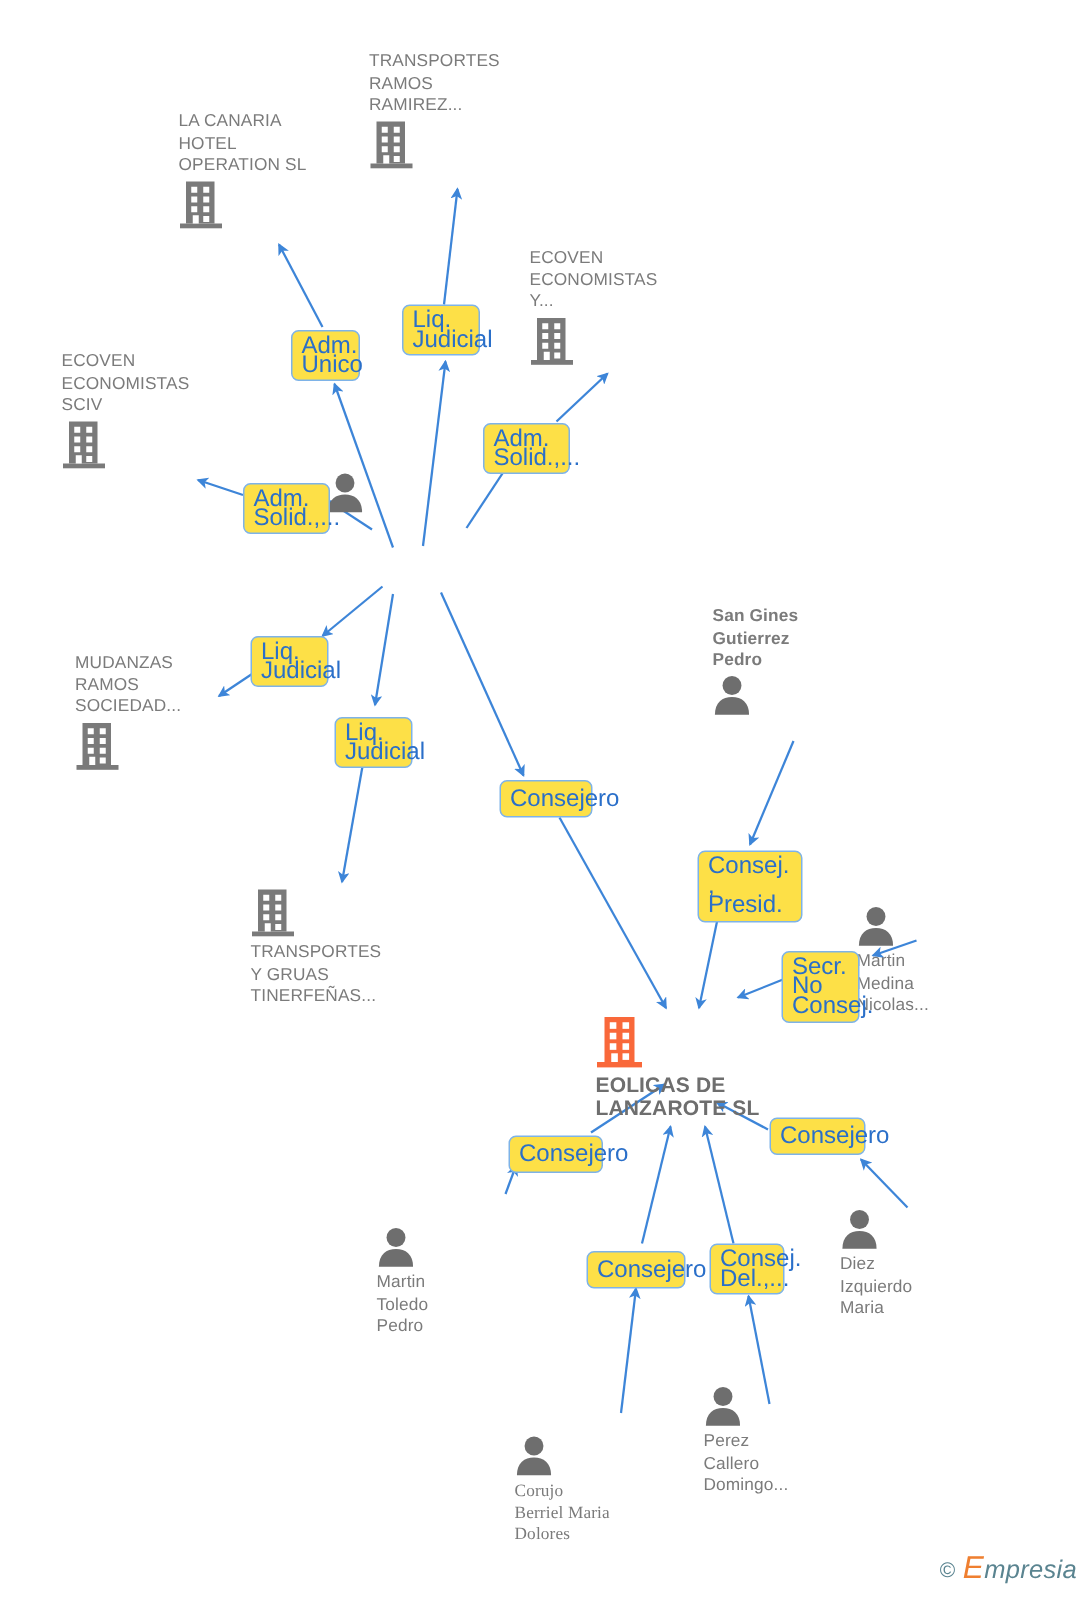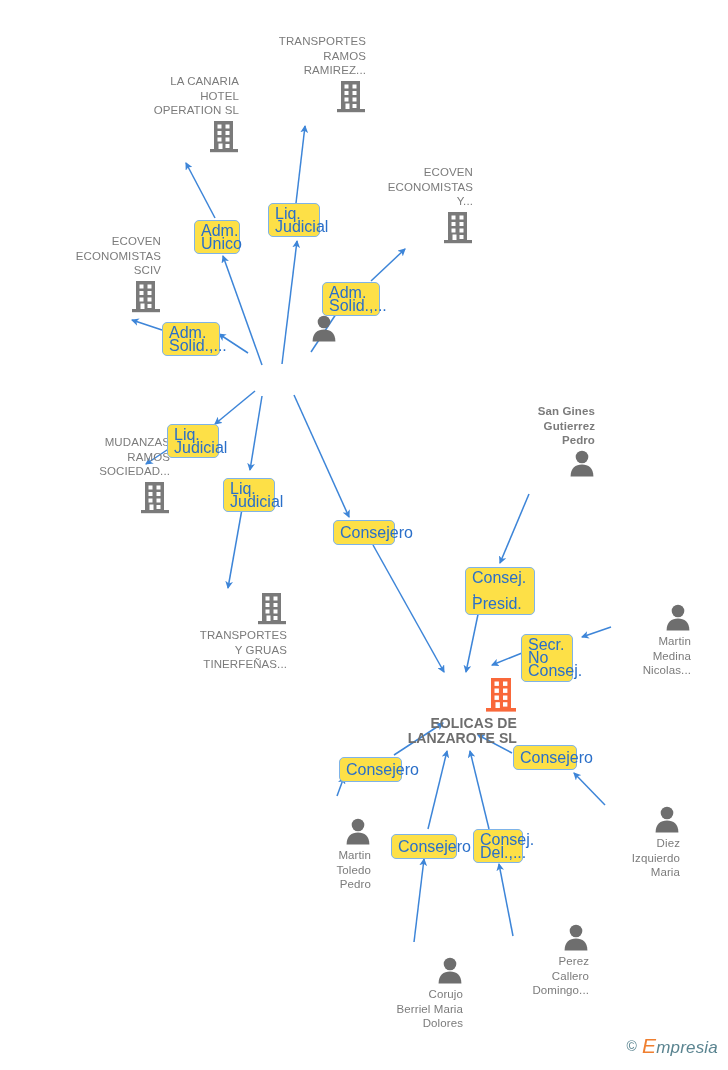--- a/index.html
+++ b/index.html
@@ -25,21 +25,21 @@
     width: 728px;
     height: 1070px;
     pointer-events: none;
   }
 
   
   .node {
     position: absolute;
     width: 120px;
     margin-left: -60px;
-    text-align: right;
+    text-align: left;
     color: #7b7b7b;
     font-size: 11.5px;
     line-height: 14.6px;
     letter-spacing: .1px;
   }
   .node .ico {
     display: block;
     margin: 0 auto;
     line-height: 0;
   }
@@ -318,21 +318,21 @@
       <svg width="26" height="27" viewBox="0 0 26 27" xmlns="http://www.w3.org/2000/svg">
         <circle cx="13" cy="7" r="6.3" fill="#6e6e6e"></circle>
         <path d="M 1.6 26.5 C 1.6 18.2 6.6 14.6 13 14.6 C 19.4 14.6 24.4 18.2 24.4 26.5 Z" fill="#6e6e6e"></path>
       </svg>
     </span>
     <span class="nlabel">Diez
 Izquierdo
 Maria</span>
   </div>
 
-  <div class="node label-below" style="left:403px; top:957px;">
+  <div class="node label-below" style="left:403px; top:957px;font-family:Liberation Serif, serif;">
     <span class="ico">
       <svg width="26" height="27" viewBox="0 0 26 27" xmlns="http://www.w3.org/2000/svg">
         <circle cx="13" cy="7" r="6.3" fill="#6e6e6e"></circle>
         <path d="M 1.6 26.5 C 1.6 18.2 6.6 14.6 13 14.6 C 19.4 14.6 24.4 18.2 24.4 26.5 Z" fill="#6e6e6e"></path>
       </svg>
     </span>
     <span class="nlabel">Corujo
 Berriel Maria
 Dolores</span>
   </div>

